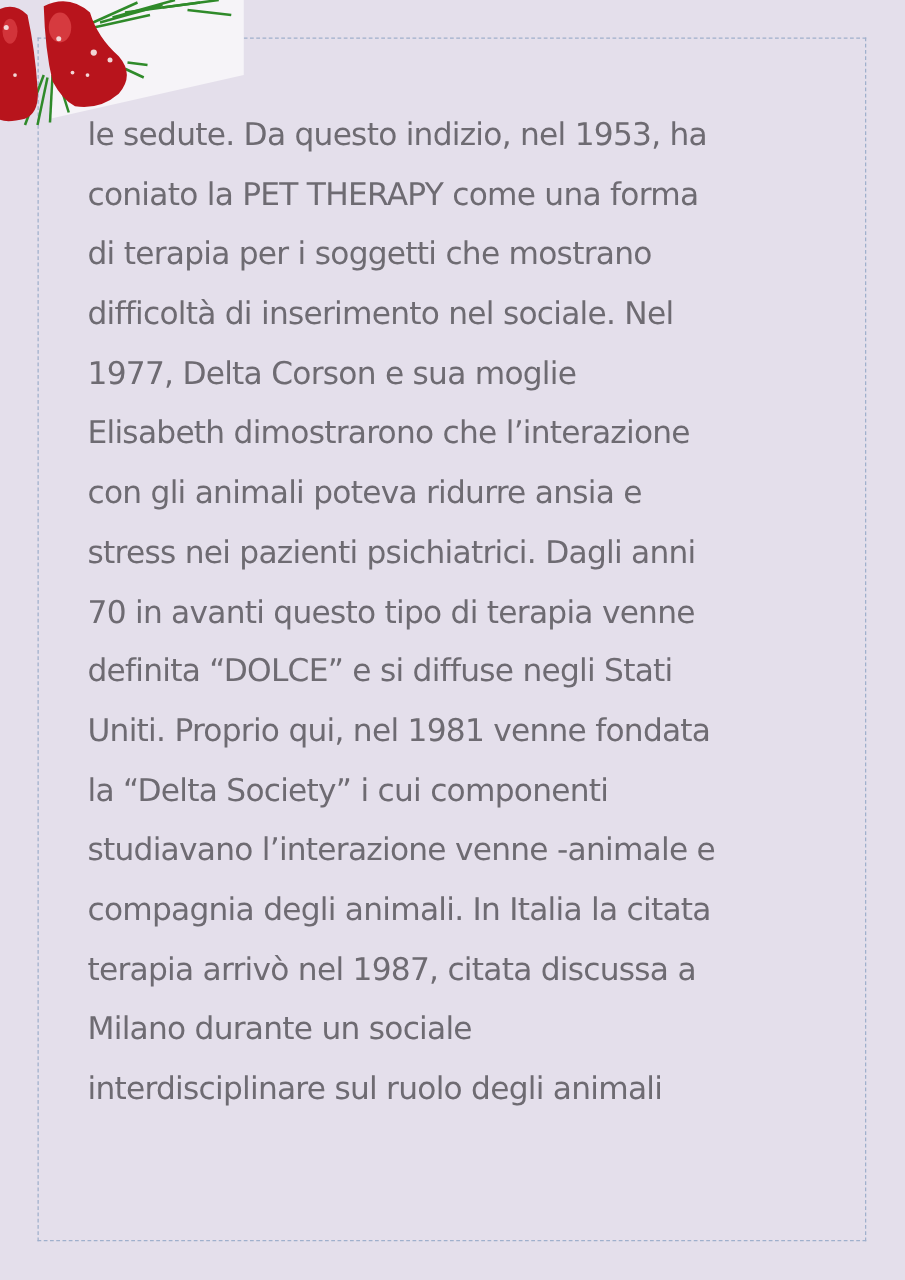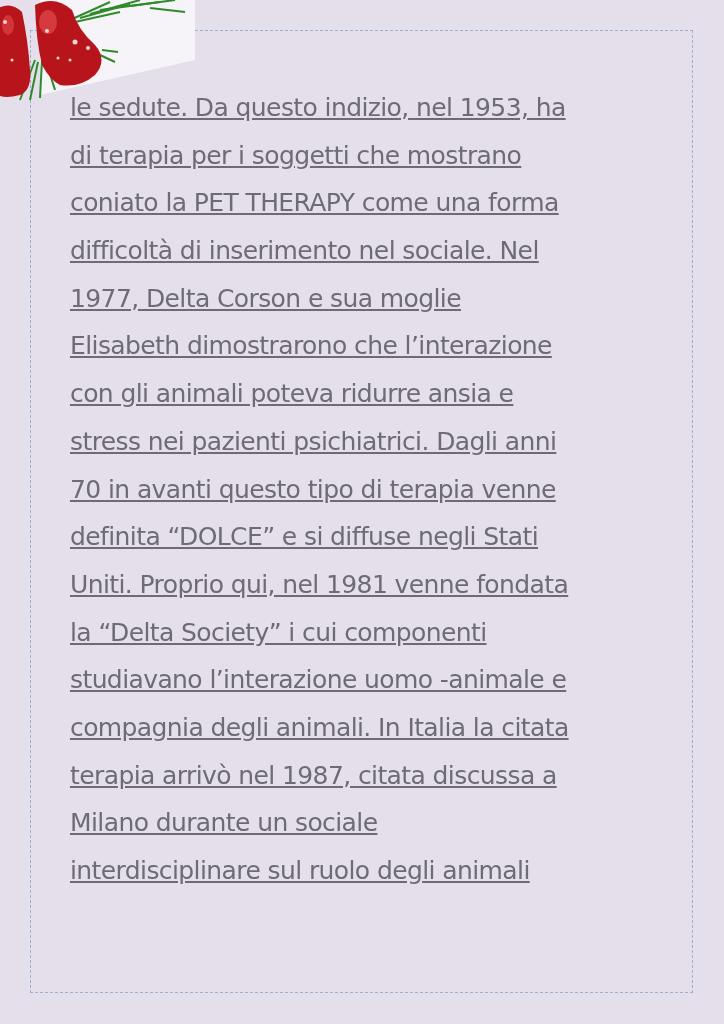--- a/index.html
+++ b/index.html
@@ -33,21 +33,20 @@
     .text-block {
       position: absolute;
       left: 70px;
       top: 84px;
       width: 585px;
       color: #6e6b72;
       font-family: "DejaVu Sans", sans-serif;
       font-size: 25px;
       line-height: 47.7px;
       letter-spacing: -0.6px;
-      text-decoration: underline;
     }
     .line {
       display: block;
       text-align: justify;
       text-align-last: justify;
       white-space: nowrap;
       height: 47.7px;
     }
     .line::after {
       content: "";
@@ -92,29 +91,29 @@
     <circle cx="70" cy="60" r="1.5"></circle>
     <circle cx="88" cy="48" r="2"></circle>
     <circle cx="5" cy="22" r="2"></circle>
     <circle cx="12" cy="60" r="1.5"></circle>
     <circle cx="47" cy="31" r="2"></circle>
   </g>
 </svg>
 
 <div class="text-block">
   <span class="line">le sedute. Da questo indizio, nel 1953, ha</span>
+  <span class="line">coniato la PET THERAPY come una forma</span>
   <span class="line">di terapia per i soggetti che mostrano</span>
-  <span class="line">coniato la PET THERAPY come una forma</span>
   <span class="line">difficoltà di inserimento nel sociale. Nel</span>
   <span class="line">1977, Delta Corson e sua moglie</span>
   <span class="line">Elisabeth dimostrarono che l’interazione</span>
   <span class="line">con gli animali poteva ridurre ansia e</span>
   <span class="line">stress nei pazienti psichiatrici. Dagli anni</span>
   <span class="line">70 in avanti questo tipo di terapia venne</span>
   <span class="line">definita “DOLCE” e si diffuse negli Stati</span>
   <span class="line">Uniti. Proprio qui, nel 1981 venne fondata</span>
   <span class="line">la “Delta Society” i cui componenti</span>
-  <span class="line">studiavano l’interazione uomo -animale e</span>
+  <span class="line">studiavano l’interazione venne -animale e</span>
   <span class="line">compagnia degli animali. In Italia la citata</span>
   <span class="line">terapia arrivò nel 1987, citata discussa a</span>
   <span class="line">Milano durante un sociale</span>
   <span class="line">interdisciplinare sul ruolo degli animali</span>
 </div>
 
 </body></html>

